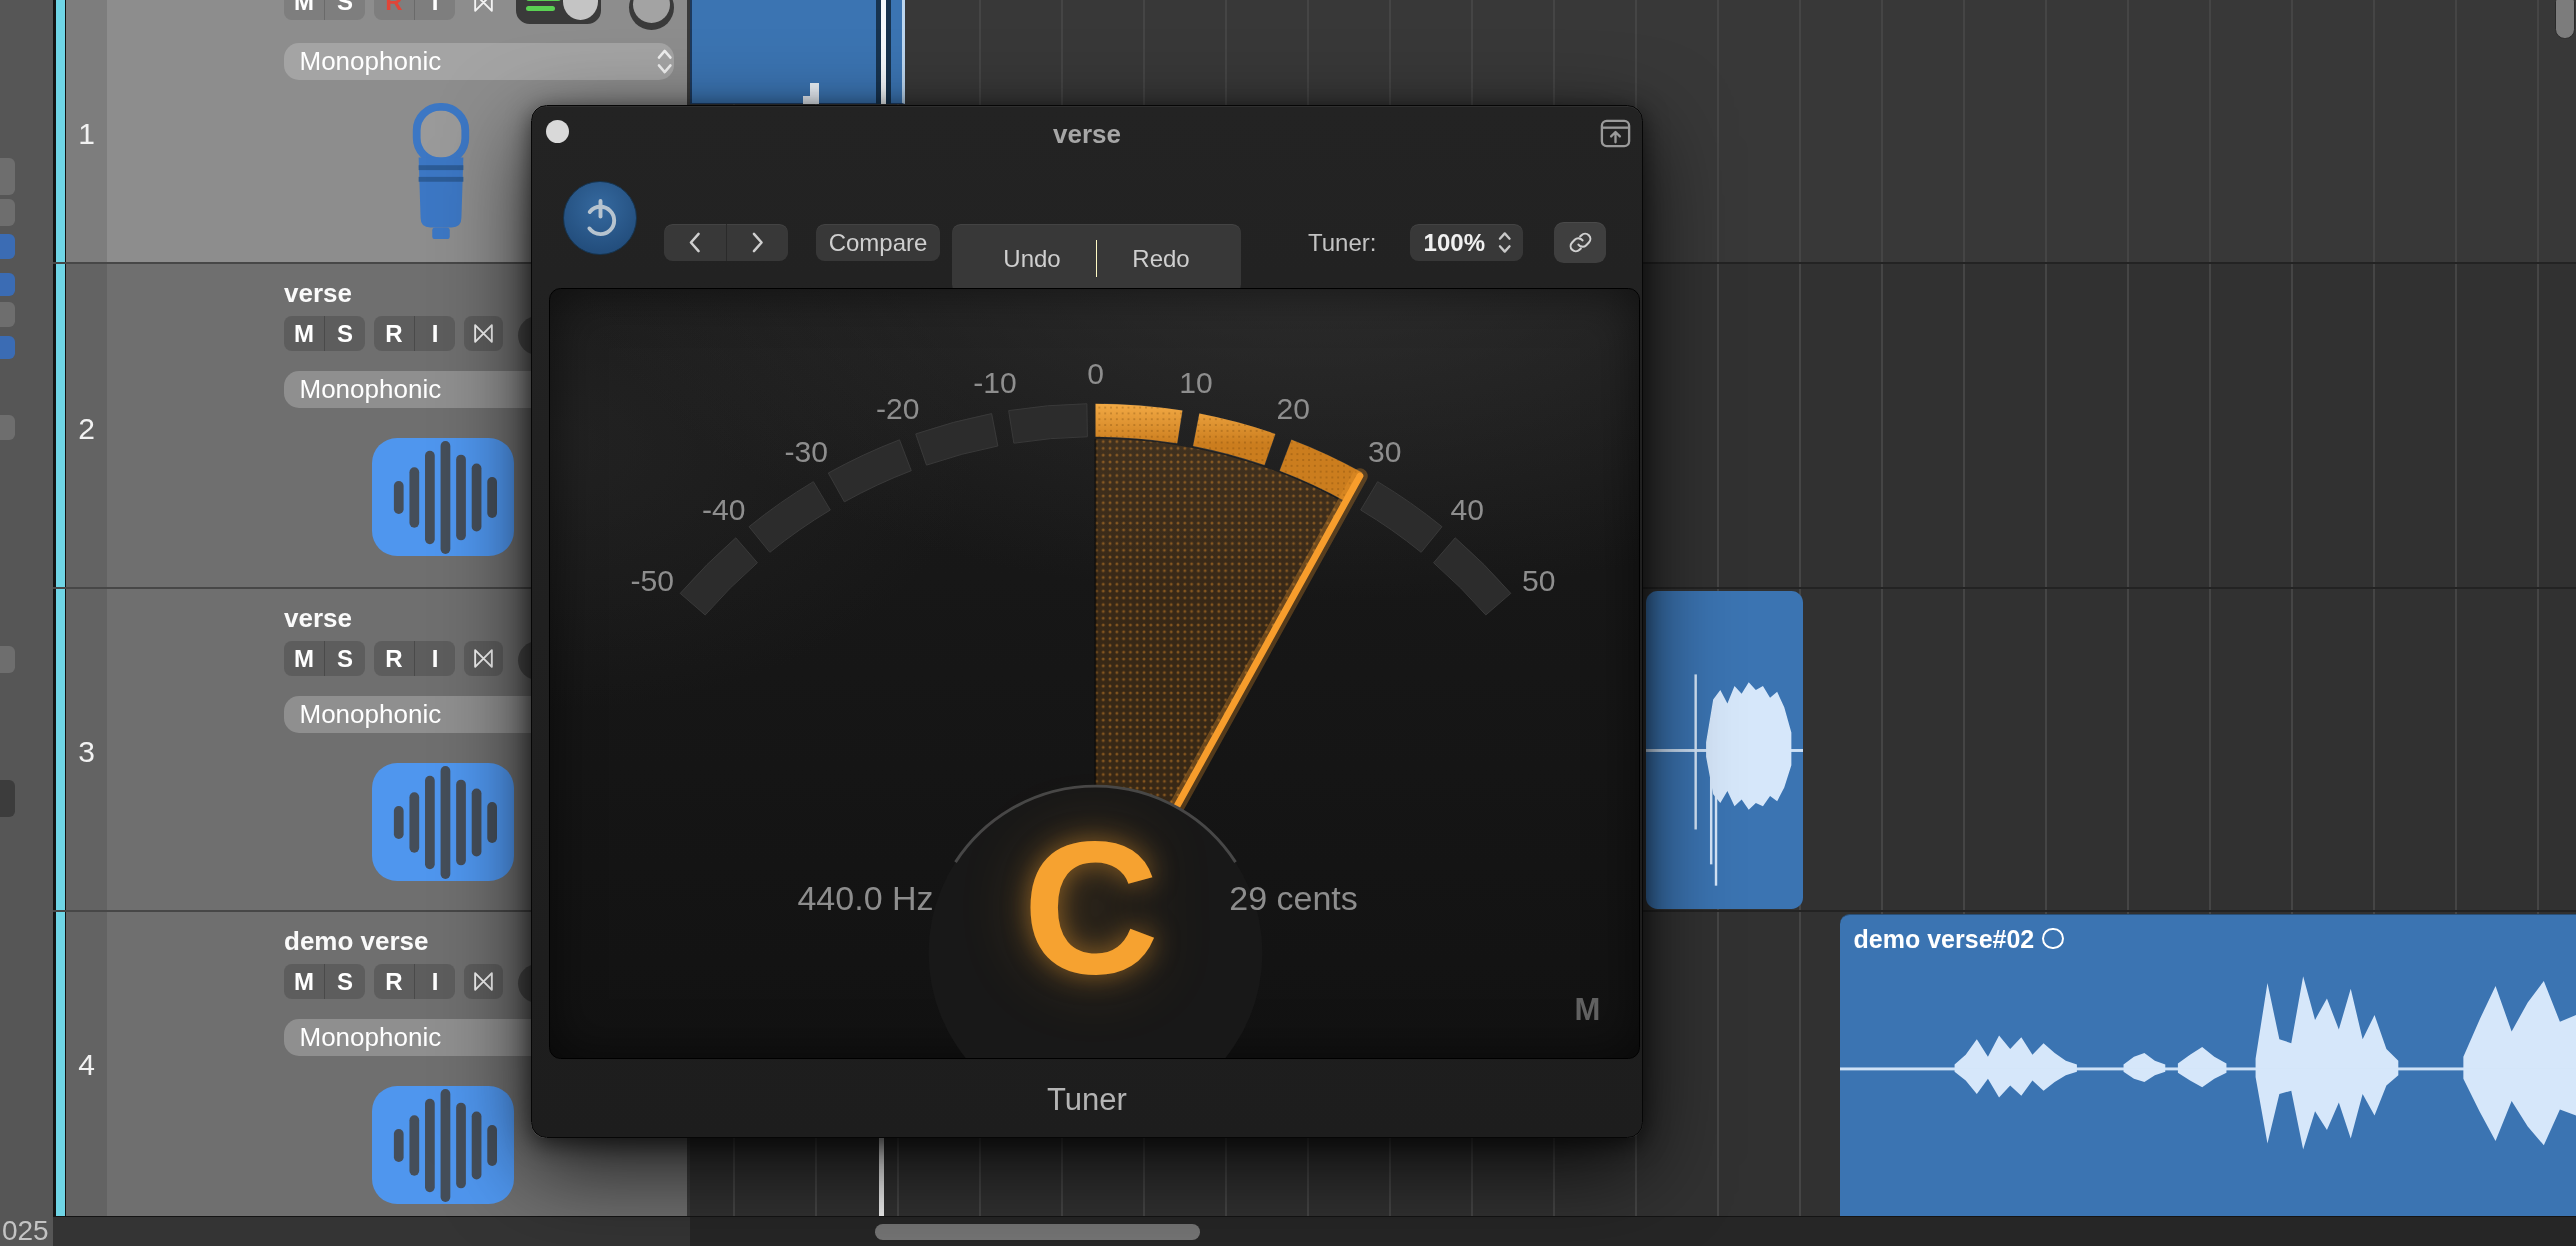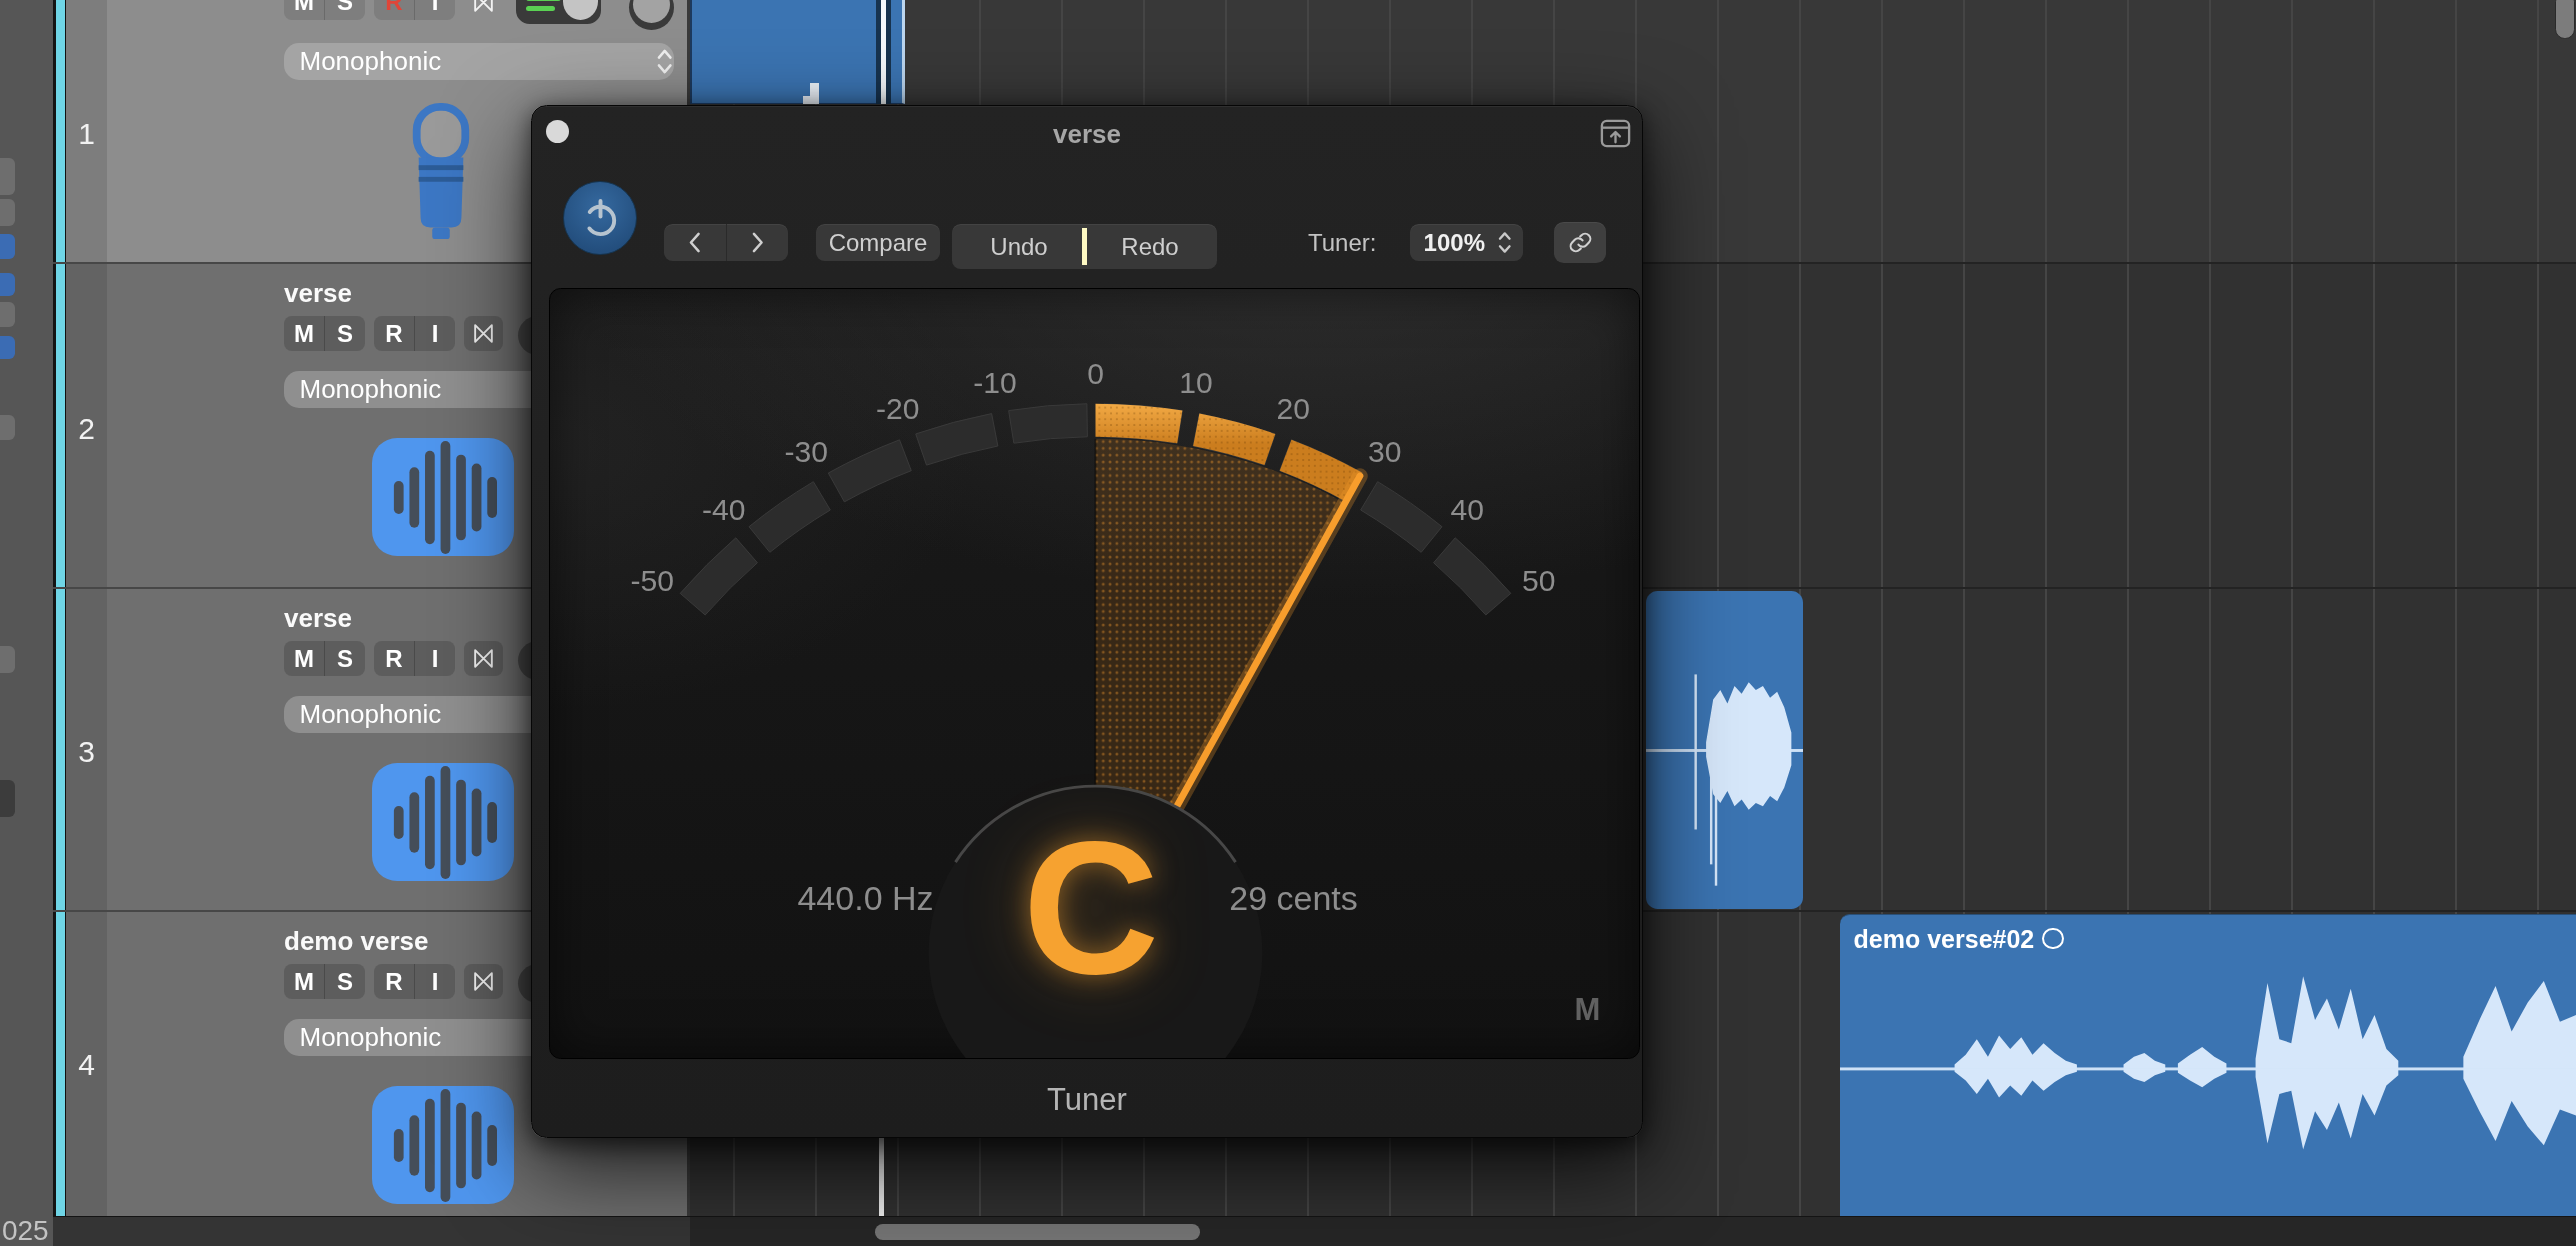--- a/index.html
+++ b/index.html
@@ -79,23 +79,23 @@
       display:flex;align-items:center;color:#ededed;font-size:26px;padding:0 15.5px;box-sizing:border-box;
       box-shadow:inset 0 1px 0 rgba(255,255,255,.07);}
   #preset-select .spacer{flex:1;}
   .ctl{position:absolute;top:118px;height:37px;border-radius:8.7px;background:#383838;
       box-shadow:inset 0 1px 0 rgba(255,255,255,.06);display:flex;align-items:center;justify-content:center;
       color:#cfcfcf;font-size:24px;}
   #nav-group{left:132px;width:124px;}
   #nav-group .half{width:62px;height:37px;display:flex;align-items:center;justify-content:center;}
   #nav-group .half + .half{border-left:1px solid #2a2a2a;}
   #compare-btn{left:284px;width:124px;}
-  #undoredo{left:420px;width:257px;padding:4px;}
+  #undoredo{left:420px;width:257px;padding:16px;}
   #undoredo .half{flex:1;height:37px;display:flex;align-items:center;justify-content:center;}
-  #undoredo .half + .half{border-left:5px solid #fef9c3;}
+  #undoredo .half + .half{border-left:1px solid #fef9c3;}
   #view-label{left:776px;top:118px;height:37px;display:flex;align-items:center;color:#c3c3c3;font-size:24px;}
   #view-stepper{left:878px;width:113px;justify-content:flex-start;padding-left:13.6px;box-sizing:border-box;color:#f0f0f0;font-weight:bold;}
   #view-stepper .chev{margin-left:11.6px;}
   #link-btn{left:1022px;top:116px;width:52px;height:41px;border-radius:9.7px;background:#3f3f3f;
       display:flex;align-items:center;justify-content:center;box-shadow:inset 0 1px 0 rgba(255,255,255,.06);}
 
   #display{left:16.5px;top:182px;width:1091px;height:771px;border-radius:11.6px;border:1px solid #000;box-sizing:border-box;
       background:
         radial-gradient(ellipse 1359px 679px at 70% -8%, rgba(64,64,64,.55), rgba(64,64,64,0) 55%),
         radial-gradient(ellipse 776px 485px at 0% 20%, rgba(52,52,52,.35), rgba(0,0,0,0) 55%),

